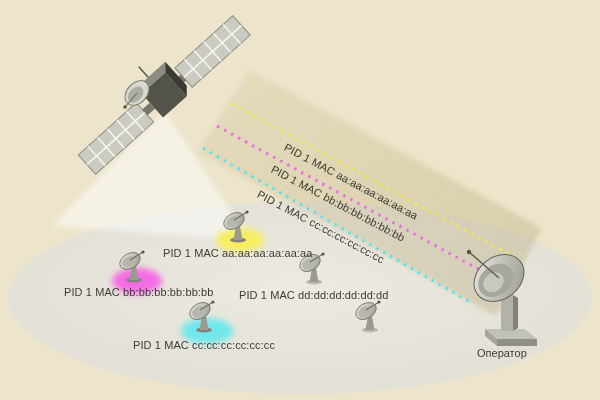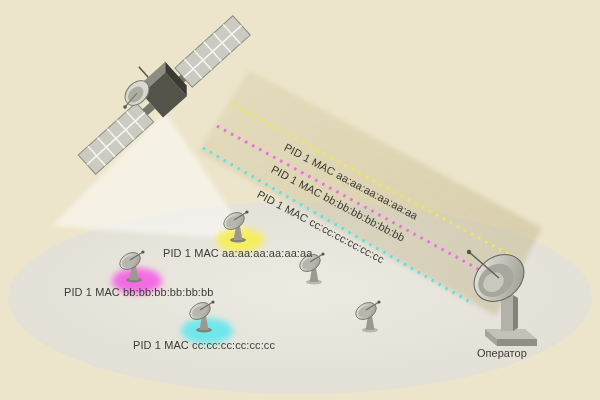--- a/index.html
+++ b/index.html
@@ -165,16 +165,17 @@
     <circle cx="14" cy="7" r="2.2" fill="#54544b"></circle>
   </svg>
 
   <div class="beam-label" style="left:288px;top:141px">PID 1 MAC aa:aa:aa:aa:aa:aa</div>
   <div class="beam-label" style="left:275px;top:163px">PID 1 MAC bb:bb:bb:bb:bb:bb</div>
   <div class="beam-label" style="left:261px;top:188px">PID 1 MAC cc:cc:cc:cc:cc:cc</div>
 
   <div class="gnd-label" style="left:163px;top:247px">PID 1 MAC aa:aa:aa:aa:aa:aa</div>
   <div class="gnd-label" style="left:64px;top:286px">PID 1 MAC bb:bb:bb:bb:bb:bb</div>
   <div class="gnd-label" style="left:133px;top:339px">PID 1 MAC cc:cc:cc:cc:cc:cc</div>
+  <div class="gnd-label" style="left:239px;top:289px">PID 1 MAC dd:dd:dd:dd:dd:dd</div>
 
   <div class="op-label" style="left:477px;top:347px">Оператор</div>
 
 </div>
 
 </body></html>

